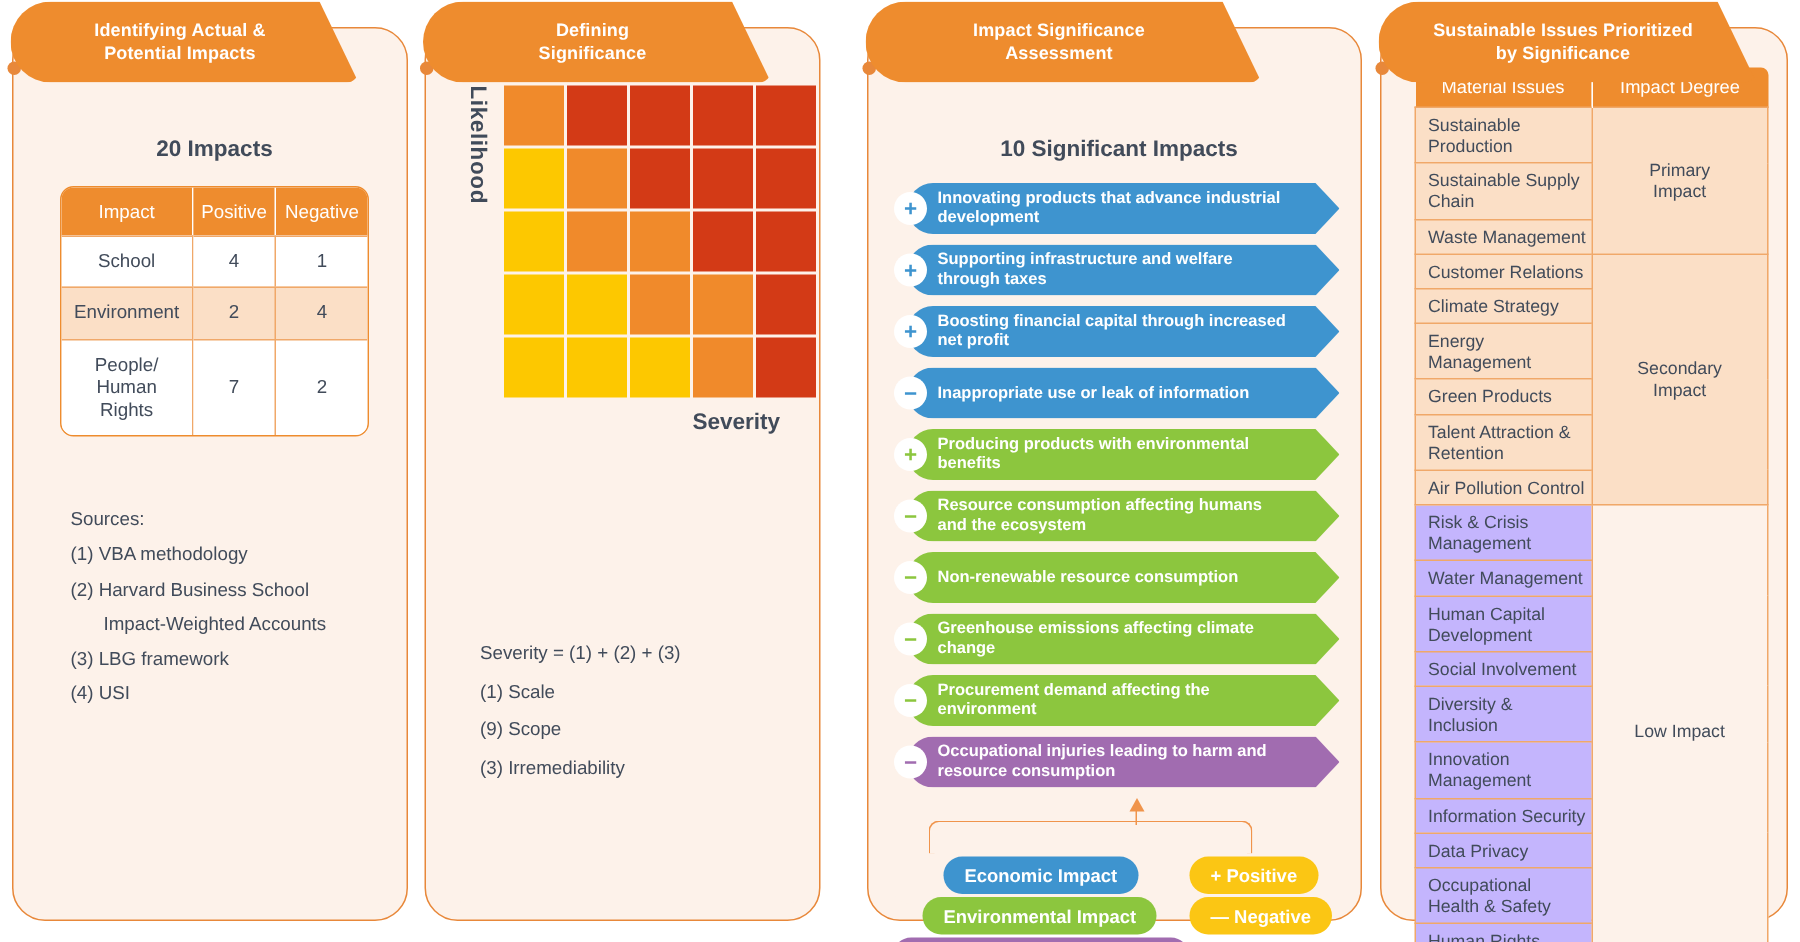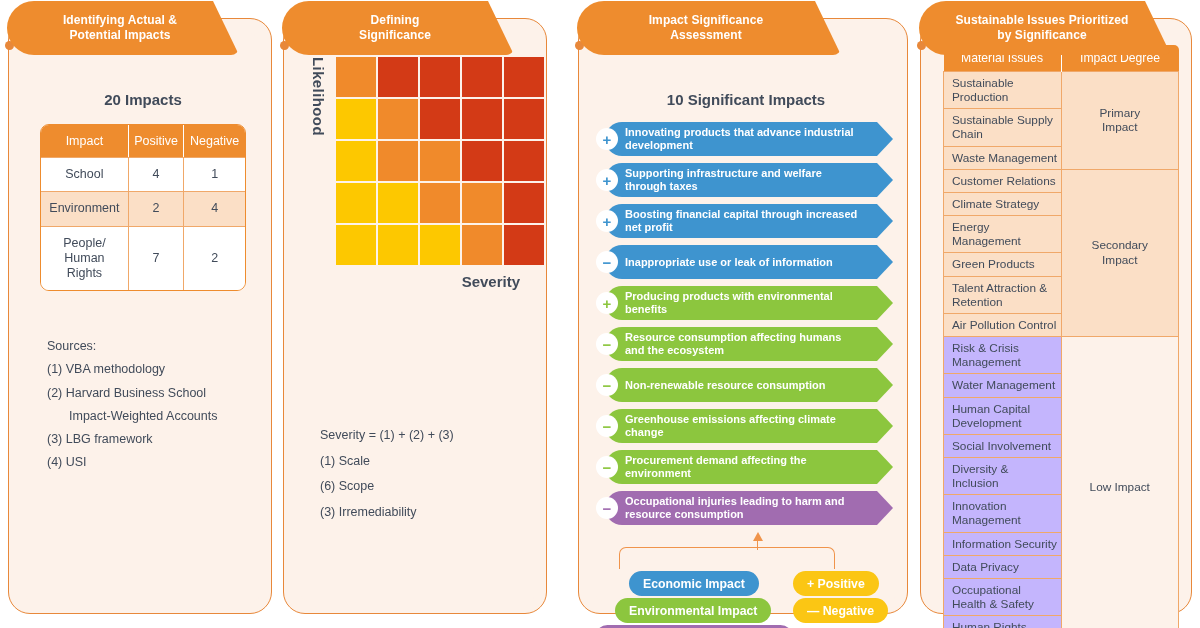--- a/index.html
+++ b/index.html
@@ -354,21 +354,21 @@
             <div title="severity 2, likelihood 1: low" style="background: rgb(253, 200, 0);"></div>
             <div title="severity 3, likelihood 1: low" style="background: rgb(253, 200, 0);"></div>
             <div title="severity 4, likelihood 1: medium" style="background: rgb(240, 138, 43);"></div>
             <div title="severity 5, likelihood 1: high" style="background: rgb(211, 58, 22);"></div>
           </div>
         <div class="axis-x">Severity</div>
       </div>
       <div class="sev-note">
         <div>Severity = (1) + (2) + (3)</div>
         <div>(1) Scale</div>
-        <div>(6) Scope</div>
+        <div>(9) Scope</div>
         <div>(3) Irremediability</div>
       </div>
     </div>
   </section>
 
   <section class="panel p3">
     <div class="panel-head">
       <span>Impact Significance<br>Assessment</span>
     </div>
     <div class="panel-dot"></div>

